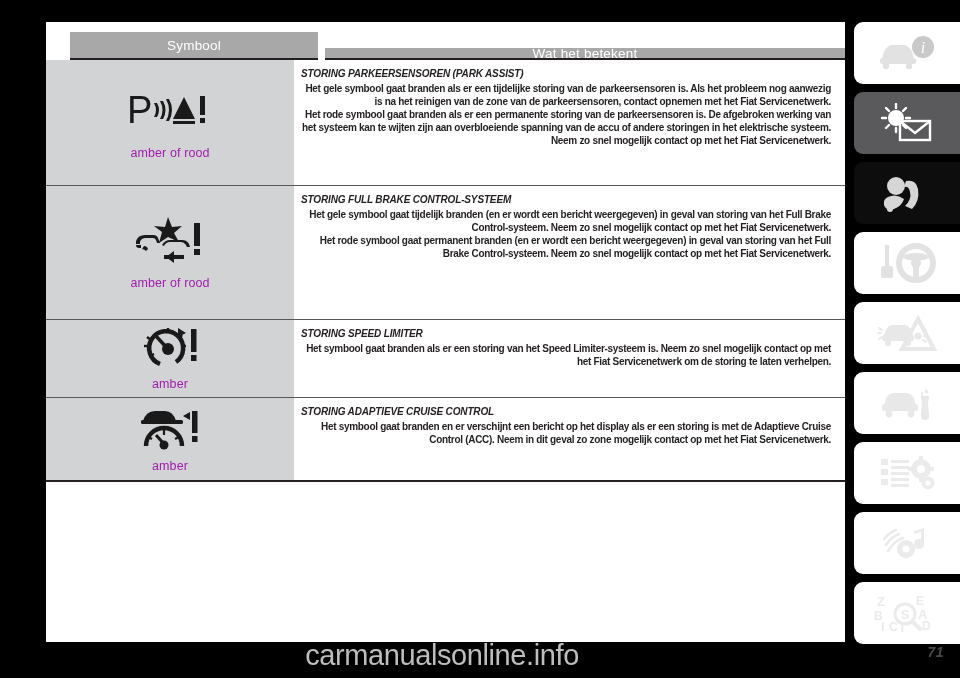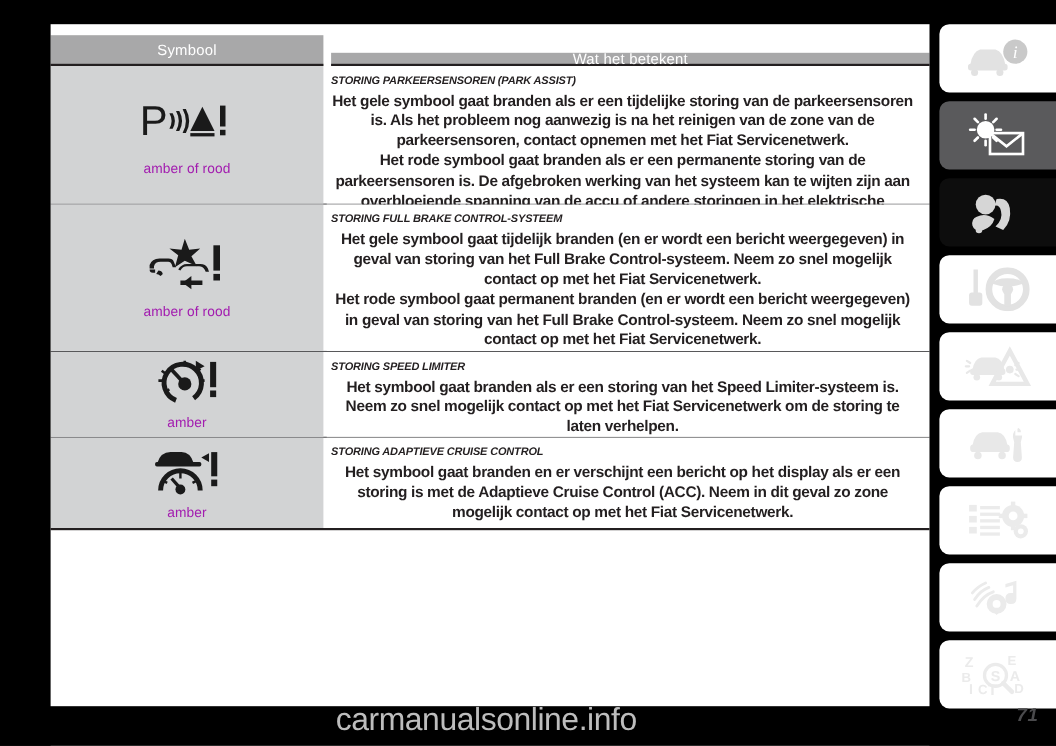--- a/index.html
+++ b/index.html
@@ -28,20 +28,21 @@
     position: absolute;
     left: 46px;
     top: 32px;
     width: 799px;
   }
 
   .head-row {
     display: flex;
     gap: 7px;
     height: 28px;
+    padding-left: 24px;
   }
   .head-cell {
     background: #a8a8a9;
     color: #ffffff;
     font-size: 13.5px;
     display: flex;
     align-items: center;
     justify-content: center;
     letter-spacing: .2px;
     border-bottom: 2.5px solid #231f20;
@@ -92,26 +93,26 @@
   }
   .txt-title {
     font-size: 10px;
     font-weight: bold;
     letter-spacing: -0.15px;
     line-height: 1.28;
     margin: 0 0 1px 0;
     font-style: italic;
   }
   .txt-para {
-    font-size: 14px;
+    font-size: 10px;
     font-weight: bold;
     letter-spacing: -0.3px;
     line-height: 1.30;
     margin: 0;
-    text-align: center;
+    text-align: right;
   }
   .txt-para + .txt-para { margin-top: 0px; }
 
   
   .row-1 { height: 126px; }
   .row-2 { height: 134px; }
   .row-3 { height: 78px; }
   .row-4 { height: 84px; }
 
   
@@ -132,21 +133,21 @@
     justify-content: center;
     box-sizing: border-box;
   }
   .tab svg { display: block; }
 
   
   #page-number {
     position: absolute;
     right: 16px;
     bottom: 18px;
-    font-size: 17px;
+    font-size: 14px;
     font-weight: bold;
     color: #4a4a4c;
     letter-spacing: .5px;
     font-style: italic;
   }
   #watermark {
     position: absolute;
     left: 0;
     bottom: 6px;
     width: 764px;

